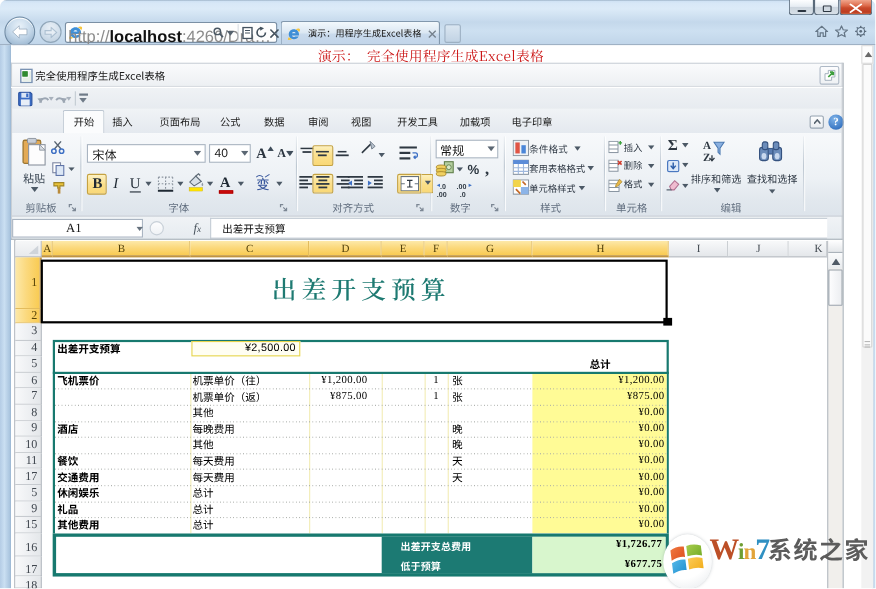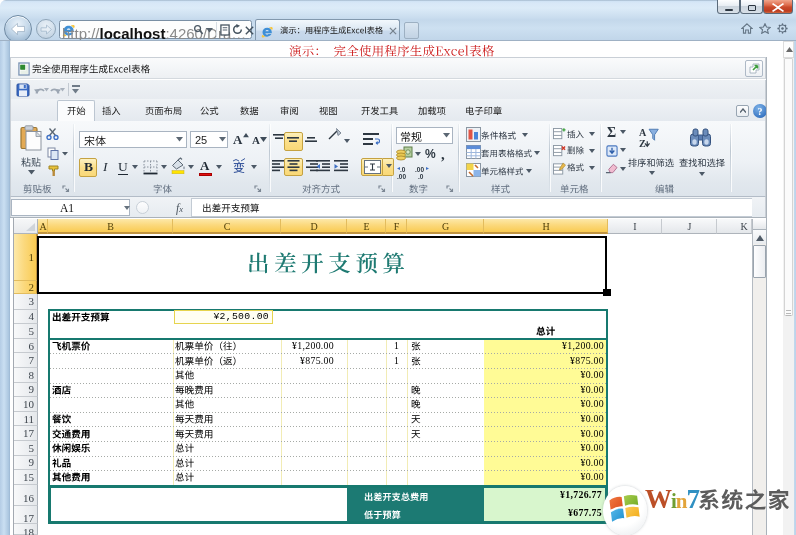--- a/index.html
+++ b/index.html
@@ -246,21 +246,21 @@
       <rect x="5.5" y="7" width="2.4" height="5" fill="#b98a3a"></rect>
     </svg>
 <div class="ab" style="left:79px;top:131px;width:108px;height:17px;background:#fff;border:1px solid #a9b4c1"></div>
 <svg class="ab" style="left:84.0px;top:133.5px" width="22" height="14" viewBox="0 -11 22 14">
       <path d="M0.8 -4.8H10.2V-4.1H0.8ZM5.1 -6.6H5.9V0.9H5.1ZM4.6 -4.5 5.3 -4.2Q4.9 -3.3 4.2 -2.4Q3.4 -1.5 2.6 -0.8Q1.8 -0.1 1 0.4Q0.9 0.3 0.8 0.2Q0.7 0 0.6 -0.1Q0.5 -0.2 0.4 -0.3Q1 -0.6 1.6 -1Q2.2 -1.5 2.8 -2.1Q3.3 -2.6 3.8 -3.2Q4.3 -3.9 4.6 -4.5ZM6.3 -4.4Q6.7 -3.8 7.1 -3.2Q7.6 -2.6 8.2 -2.1Q8.8 -1.6 9.4 -1.1Q10 -0.7 10.6 -0.4Q10.5 -0.3 10.4 -0.2Q10.3 -0.1 10.2 0.1Q10.1 0.2 10 0.3Q9.4 -0 8.8 -0.5Q8.2 -1 7.6 -1.6Q7 -2.2 6.5 -2.8Q6 -3.5 5.6 -4.2ZM0.9 -8H10.1V-5.7H9.3V-7.2H1.7V-5.7H0.9ZM4.7 -9 5.6 -9.3Q5.8 -8.9 6 -8.5Q6.2 -8.1 6.3 -7.8L5.4 -7.5Q5.3 -7.8 5.1 -8.2Q5 -8.7 4.7 -9Z M13.8 -9.2 14.5 -9Q14.2 -8 13.8 -7.1Q13.4 -6.2 12.9 -5.4Q12.4 -4.6 11.8 -4Q11.8 -4.1 11.7 -4.2Q11.6 -4.4 11.5 -4.6Q11.4 -4.7 11.3 -4.8Q11.8 -5.3 12.3 -6.1Q12.7 -6.8 13.1 -7.6Q13.5 -8.4 13.8 -9.2ZM12.8 -6.4 13.5 -7.1 13.5 -7.1V0.9H12.8ZM17.4 -9.2H18.2V0.8H17.4ZM14.3 -7H21.5V-6.2H14.3ZM15.6 -1.9H20V-1.2H15.6ZM18.6 -6.6Q18.9 -5.6 19.4 -4.7Q19.9 -3.7 20.5 -2.9Q21.1 -2.1 21.7 -1.6Q21.6 -1.5 21.4 -1.3Q21.2 -1.1 21.1 -0.9Q20.4 -1.5 19.8 -2.4Q19.3 -3.3 18.8 -4.3Q18.3 -5.3 18 -6.4ZM17 -6.7 17.7 -6.5Q17.3 -5.4 16.8 -4.3Q16.3 -3.3 15.7 -2.4Q15.1 -1.5 14.4 -0.9Q14.4 -1 14.3 -1.1Q14.2 -1.2 14.1 -1.3Q13.9 -1.5 13.8 -1.5Q14.5 -2 15.1 -2.9Q15.7 -3.7 16.2 -4.7Q16.7 -5.7 17 -6.7Z" fill="#1c1c1c"></path>
     </svg>
 <svg class="ab" style="left:176px;top:137px" width="7" height="5" viewBox="0 0 7 5">
       <path d="M0 0 L7 0 L3.5 4.5 Z" fill="#5b6773"></path>
     </svg>
 <div class="ab" style="left:190px;top:131px;width:38px;height:17px;background:#fff;border:1px solid #a9b4c1"></div>
-<div class="ab lat" style="left:195px;top:133.5px;font-size:11px;color:#1c1c1c">25</div>
+<div class="ab lat" style="left:195px;top:133.5px;font-size:11px;color:#1c1c1c">40</div>
 <svg class="ab" style="left:219px;top:137px" width="7" height="5" viewBox="0 0 7 5">
       <path d="M0 0 L7 0 L3.5 4.5 Z" fill="#5b6773"></path>
     </svg>
 <div class="ab ser" style="left:233px;top:132px;font-size:13px;font-weight:bold;color:#2b3540">A</div>
 <svg class="ab" style="left:242.5px;top:133px" width="6" height="5" viewBox="0 0 7 6">
       <path d="M3.5 0 L7 5 L0 5 Z" fill="#3f4c59"></path>
     </svg>
 <div class="ab ser" style="left:252px;top:134px;font-size:11px;font-weight:bold;color:#2b3540">A</div>
 <svg class="ab" style="left:260px;top:137px" width="7" height="6" viewBox="0 0 7 6">
       <path d="M0 0 L7 0 L3.5 5 Z" fill="#3f4c59"></path>
@@ -609,21 +609,21 @@
 <div class="ab" style="left:37px;top:236px;width:570px;height:57.5px;border:2.5px solid #000;background:#fff"></div>
 <svg class="ab" style="left:246.7px;top:249.0px" width="163" height="29" viewBox="0 -22.5 163 29">
       <path d="M4 -6.3 4.5 -6V-0.2H4.7L4 1L1.8 -0.4Q2 -0.6 2.3 -0.9Q2.6 -1.1 2.9 -1.2L2.4 -0.5V-6.3ZM5.4 -7.5Q5.4 -7.3 5.2 -7.1Q5 -7 4.5 -6.9V-5.1Q4.5 -5.1 4.3 -5.1Q4.1 -5.1 3.7 -5.1Q3.3 -5.1 2.4 -5.1V-6.4V-7.7ZM5.1 -15.5 5.6 -15.2V-9.6H5.8L5.1 -8.5L2.9 -9.9Q3.1 -10.1 3.4 -10.4Q3.7 -10.6 4 -10.7L3.5 -9.9V-15.5ZM6.5 -16.5Q6.4 -16.4 6.3 -16.2Q6.1 -16.1 5.6 -16V-14.2Q5.5 -14.2 5.4 -14.2Q5.2 -14.2 4.8 -14.2Q4.4 -14.2 3.5 -14.2V-15.5V-16.8ZM13 -18.6Q13 -18.3 12.8 -18.2Q12.7 -18 12.2 -17.9V-0.6H10.1V-18.9ZM19.7 -16.5Q19.7 -16.3 19.5 -16.2Q19.4 -16 18.9 -16V-8.9Q18.9 -8.9 18.7 -8.7Q18.4 -8.6 18 -8.5Q17.6 -8.4 17.2 -8.4H16.8V-16.8ZM20.8 -7.4Q20.8 -7.2 20.6 -7Q20.5 -6.9 20 -6.8V1.1Q20 1.2 19.8 1.3Q19.5 1.5 19.1 1.6Q18.7 1.7 18.3 1.7H18V-7.7ZM19.1 -0.8V-0.2H3.5V-0.8ZM17.9 -10.3V-9.6H4.7V-10.3Z M39.1 -14.6Q38.6 -11.3 37.3 -8.5Q36 -5.6 33.8 -3.3Q31.6 -1.1 28.3 0.6L28 0.3Q30.6 -1.4 32.4 -3.8Q34.1 -6.2 35.2 -9.1Q36.2 -11.9 36.6 -15H39.1ZM44.4 -18.3Q44.3 -17.8 43.6 -17.9Q42.9 -17.2 42 -16.4Q41 -15.6 40.1 -15H39.7Q40 -15.6 40.3 -16.3Q40.6 -17 40.8 -17.8Q41.1 -18.5 41.3 -19.1ZM33 -19Q34.4 -18.9 35.2 -18.4Q36.1 -18 36.4 -17.5Q36.8 -17 36.8 -16.5Q36.8 -16 36.5 -15.7Q36.2 -15.4 35.7 -15.3Q35.3 -15.2 34.8 -15.6Q34.7 -16.2 34.4 -16.8Q34 -17.4 33.6 -17.9Q33.3 -18.5 32.8 -18.9ZM40.9 -5.2V0.6H38.7V-5.2ZM46.4 -1.5Q46.4 -1.5 46.6 -1.3Q46.9 -1.2 47.2 -0.8Q47.6 -0.5 48 -0.2Q48.4 0.1 48.7 0.5Q48.6 0.8 48.1 0.8H31.6L31.4 0.2H45.1ZM44.4 -6.8Q44.4 -6.8 44.6 -6.7Q44.9 -6.5 45.2 -6.2Q45.6 -5.9 46 -5.6Q46.4 -5.2 46.7 -5Q46.6 -4.6 46.1 -4.6H34.7L34.5 -5.2H43.1ZM44.7 -13.6Q44.7 -13.6 45 -13.4Q45.2 -13.3 45.5 -13Q45.9 -12.7 46.3 -12.4Q46.7 -12.1 47 -11.8Q46.9 -11.5 46.4 -11.5H30.2L30 -12.1H43.5ZM46.1 -16.8Q46.1 -16.8 46.3 -16.6Q46.6 -16.5 46.9 -16.2Q47.3 -15.9 47.7 -15.6Q48.1 -15.3 48.4 -15Q48.4 -14.6 47.8 -14.6H29.3L29.1 -15.3H44.8ZM46.4 -10.3Q46.4 -10.3 46.6 -10.1Q46.8 -10 47.2 -9.7Q47.6 -9.4 48 -9Q48.4 -8.7 48.7 -8.4Q48.7 -8.2 48.5 -8.1Q48.3 -8 48.1 -8H28.3L28.2 -8.7H45.1Z M70 1.1Q70 1.2 69.8 1.4Q69.6 1.5 69.2 1.7Q68.8 1.8 68.2 1.8H67.8V-16.8H70ZM63.1 -9.8Q63.1 -8.4 63 -7Q62.8 -5.7 62.4 -4.4Q61.9 -3.2 61 -2Q60.2 -0.9 58.7 0.1Q57.3 1.1 55.2 1.9L55 1.6Q56.9 0.5 58.1 -0.8Q59.2 -2.1 59.8 -3.5Q60.4 -4.9 60.6 -6.5Q60.9 -8 60.9 -9.7V-16.8H63.1ZM73.9 -11.1Q73.9 -11.1 74.1 -10.9Q74.3 -10.7 74.7 -10.4Q75 -10.1 75.4 -9.7Q75.8 -9.4 76.1 -9.1Q76 -8.7 75.5 -8.7H55.2L55 -9.4H72.7ZM72.8 -18.5Q72.8 -18.5 73 -18.4Q73.2 -18.2 73.6 -17.9Q73.9 -17.6 74.3 -17.3Q74.7 -17 75 -16.7Q74.9 -16.3 74.4 -16.3H56.1L55.9 -17H71.5Z M84 -10.6H97.9V-9.9H84.2ZM96.9 -10.6H96.6L98 -11.8L100.1 -9.8Q100 -9.6 99.8 -9.6Q99.5 -9.5 99.1 -9.5Q96.9 -5.3 92.7 -2.3Q88.6 0.6 82.3 1.9L82.1 1.5Q85.7 0.4 88.6 -1.4Q91.5 -3.1 93.6 -5.5Q95.8 -7.8 96.9 -10.6ZM87.9 -10.5Q88.8 -8.3 90.3 -6.6Q91.9 -4.9 93.9 -3.6Q95.9 -2.4 98.3 -1.6Q100.6 -0.7 103.1 -0.3L103.1 -0Q102.4 0.1 101.8 0.6Q101.3 1.1 101.1 1.8Q97.8 0.9 95.2 -0.6Q92.5 -2.2 90.6 -4.6Q88.6 -6.9 87.6 -10.2ZM91.4 -19 94.4 -18.7Q94.4 -18.5 94.2 -18.3Q94 -18.1 93.6 -18.1V-10.2H91.4ZM82.5 -15.2H98.8L100.2 -16.9Q100.2 -16.9 100.4 -16.7Q100.7 -16.5 101.1 -16.2Q101.5 -15.9 101.9 -15.5Q102.3 -15.2 102.7 -14.9Q102.6 -14.5 102.1 -14.5H82.7Z M125.6 -10.9Q125.6 -10.6 125.4 -10.5Q125.2 -10.3 124.8 -10.3Q124.8 -8.4 124.7 -6.8Q124.6 -5.2 124.3 -3.9Q123.9 -2.6 123.1 -1.5Q122.2 -0.4 120.7 0.5Q119.2 1.4 116.7 2L116.5 1.7Q118.5 0.9 119.7 -0Q120.9 -1 121.5 -2.1Q122.2 -3.2 122.4 -4.6Q122.7 -6 122.7 -7.6Q122.7 -9.2 122.7 -11.1ZM124 -2.7Q125.8 -2.4 127 -2Q128.2 -1.5 128.8 -0.9Q129.5 -0.4 129.7 0.2Q129.9 0.8 129.8 1.2Q129.6 1.6 129.2 1.8Q128.8 1.9 128.2 1.7Q127.7 1 127 0.3Q126.2 -0.5 125.4 -1.2Q124.5 -2 123.8 -2.5ZM120.8 -3.2Q120.8 -3.1 120.5 -3Q120.3 -2.8 120 -2.7Q119.6 -2.5 119.2 -2.5H118.9V-13.2V-14.1L120.9 -13.2H127.6V-12.5H120.8ZM126.6 -13.2 127.6 -14.2 129.6 -12.7Q129.5 -12.6 129.3 -12.5Q129.1 -12.4 128.8 -12.3V-3.7Q128.8 -3.6 128.5 -3.5Q128.2 -3.3 127.9 -3.2Q127.5 -3.1 127.1 -3.1H126.8V-13.2ZM125.2 -17.3Q124.9 -16.6 124.4 -15.7Q124 -14.9 123.5 -14.1Q123.1 -13.4 122.7 -12.8H122.2Q122.3 -13.4 122.3 -14.2Q122.4 -15 122.5 -15.8Q122.6 -16.6 122.6 -17.3ZM127.9 -18.9Q127.9 -18.9 128.1 -18.7Q128.3 -18.5 128.7 -18.3Q129 -18 129.4 -17.7Q129.8 -17.4 130.1 -17.1Q130 -16.7 129.5 -16.7H118.3L118.2 -17.4H126.7ZM115.3 -17.3 116.5 -18.5 118.6 -16.6Q118.4 -16.4 118.2 -16.4Q118 -16.3 117.6 -16.3Q117.2 -15.7 116.5 -15Q115.8 -14.4 115 -13.7Q114.2 -13.1 113.5 -12.6L113.3 -12.8Q113.7 -13.4 114.1 -14.2Q114.6 -15.1 115 -15.9Q115.4 -16.8 115.6 -17.3ZM116.1 -11 117.2 -12.1 119.1 -10.2Q118.9 -10.1 118.7 -10.1Q118.5 -10 118.2 -10Q117.9 -9.6 117.4 -9.1Q117 -8.6 116.5 -8.1Q116 -7.7 115.6 -7.3L115.3 -7.5Q115.5 -8 115.7 -8.6Q115.9 -9.3 116 -9.9Q116.2 -10.5 116.3 -11ZM114.5 -1Q114.5 -0.2 114.3 0.3Q114.1 0.9 113.6 1.3Q113 1.6 111.8 1.8Q111.8 1.3 111.7 0.9Q111.6 0.5 111.4 0.3Q111.2 0 110.8 -0.1Q110.4 -0.3 109.7 -0.4V-0.8Q109.7 -0.8 110 -0.7Q110.3 -0.7 110.7 -0.7Q111.1 -0.7 111.5 -0.6Q111.9 -0.6 112 -0.6Q112.3 -0.6 112.4 -0.7Q112.5 -0.8 112.5 -1V-11H114.5ZM117.4 -11V-10.3H109.6L109.4 -11ZM116.7 -17.3V-16.7H109.8L109.6 -17.3ZM110.9 -15Q112.3 -14.8 113.2 -14.3Q114 -13.9 114.4 -13.4Q114.9 -12.8 114.9 -12.3Q115 -11.9 114.8 -11.5Q114.6 -11.2 114.2 -11.1Q113.8 -11 113.3 -11.3Q113.2 -11.9 112.8 -12.6Q112.4 -13.2 111.8 -13.8Q111.3 -14.4 110.7 -14.8Z M141 -10.8H152.4V-10.2H141ZM141 -8.5H152.3V-7.9H141ZM141 -6.2H152.3V-5.5H141ZM140.2 -13.1V-14.1L142.4 -13.1H152.3V-12.5H142.2V-5.1Q142.2 -5 142 -4.8Q141.7 -4.7 141.3 -4.6Q140.9 -4.4 140.5 -4.4H140.2ZM151.4 -13.1H151.2L152.2 -14.2L154.4 -12.6Q154.3 -12.5 154.1 -12.3Q153.9 -12.2 153.5 -12.2V-5.3Q153.5 -5.2 153.2 -5.1Q152.9 -5 152.5 -4.8Q152.1 -4.7 151.8 -4.7H151.4ZM136.5 -3.2H153.7L154.9 -4.7Q154.9 -4.7 155.1 -4.6Q155.4 -4.4 155.7 -4.1Q156.1 -3.8 156.5 -3.5Q156.8 -3.2 157.2 -2.9Q157.1 -2.5 156.6 -2.5H136.7ZM139.9 -19.1 142.6 -18.1Q142.6 -17.9 142.3 -17.7Q142.1 -17.6 141.8 -17.7Q140.8 -15.8 139.5 -14.5Q138.1 -13.2 136.6 -12.3L136.3 -12.6Q137.4 -13.7 138.4 -15.4Q139.4 -17.1 139.9 -19.1ZM140 -16.5H144.6L145.7 -17.9Q145.7 -17.9 146 -17.7Q146.4 -17.4 146.8 -17Q147.3 -16.6 147.6 -16.2Q147.6 -15.9 147 -15.9H140ZM148.2 -16.5H153.4L154.6 -18Q154.6 -18 155 -17.7Q155.3 -17.5 155.8 -17Q156.4 -16.6 156.8 -16.2Q156.7 -15.9 156.2 -15.9H148.2ZM141.9 -16.4Q143 -16.1 143.5 -15.7Q144.1 -15.3 144.3 -14.9Q144.5 -14.5 144.4 -14.1Q144.3 -13.8 144 -13.6Q143.7 -13.4 143.4 -13.4Q143 -13.4 142.6 -13.7Q142.6 -14.4 142.3 -15.1Q142 -15.8 141.7 -16.2ZM148.6 -19.1 151.3 -18.2Q151.2 -18 151 -17.9Q150.8 -17.7 150.4 -17.8Q149.5 -16.3 148.4 -15.2Q147.3 -14.2 146.1 -13.5L145.8 -13.7Q146.6 -14.7 147.3 -16.1Q148.1 -17.5 148.6 -19.1ZM149.8 -16.4Q151 -16.2 151.6 -15.8Q152.2 -15.4 152.4 -15Q152.7 -14.6 152.6 -14.2Q152.5 -13.9 152.3 -13.6Q152 -13.4 151.6 -13.4Q151.2 -13.4 150.8 -13.7Q150.7 -14.4 150.4 -15.1Q150 -15.8 149.6 -16.2ZM142.9 -5.3 145.7 -4.9Q145.6 -4.7 145.5 -4.6Q145.3 -4.4 144.9 -4.4Q144.8 -3.4 144.6 -2.6Q144.4 -1.7 144 -1Q143.5 -0.4 142.7 0.2Q141.8 0.7 140.3 1.2Q138.8 1.6 136.5 1.9L136.3 1.5Q138.6 1 139.9 0.4Q141.3 -0.3 141.9 -1.1Q142.5 -1.9 142.7 -2.9Q142.9 -3.9 142.9 -5.3ZM148.9 -5.1 151.7 -4.9Q151.7 -4.7 151.5 -4.5Q151.3 -4.3 150.9 -4.3V1.4Q150.9 1.5 150.7 1.6Q150.4 1.8 150 1.9Q149.6 2 149.3 2H148.9Z" fill="#1e7a72"></path>
     </svg>
 <div class="ab" style="left:602.5px;top:288.5px;width:8px;height:7.5px;background:#000"></div>
 <div class="ab" style="left:48px;top:308.5px;width:560px;height:215.5px;border:2px solid #17796f;background:#fff"></div>
 <svg class="ab" style="left:51.5px;top:310.9px" width="58" height="12" viewBox="0 -9.6 58 12">
       <path d="M4.1 -8.1H5.4V-0.2H4.1ZM7.4 -3.3H8.7V0.9H7.4ZM1.3 -7.3H2.5V-5H7.1V-7.3H8.4V-3.8H1.3ZM0.8 -3.3H2.1V-0.8H8V0.3H0.8Z M10.5 -6.9H18.3V-5.9H10.5ZM11 -5.4H17.8V-4.4H11ZM11.6 -0.5H18.7V0.6H11.6ZM10.1 -4H18.7V-2.9H10.1ZM12.9 -2.4H18V-1.3H12.9ZM14.7 -2H15.9V0.2H14.7ZM11.8 -7.7 12.8 -8.2Q13 -7.9 13.3 -7.5Q13.5 -7.1 13.6 -6.8L12.5 -6.3Q12.4 -6.6 12.2 -7Q12 -7.4 11.8 -7.7ZM16 -8.2 17.3 -7.8Q17 -7.5 16.8 -7.1Q16.5 -6.8 16.3 -6.5L15.2 -6.8Q15.4 -7 15.5 -7.3Q15.7 -7.5 15.8 -7.7Q15.9 -8 16 -8.2ZM13.8 -6.6 15 -6.4Q14.7 -4.8 14.1 -3.6Q13.5 -2.3 12.7 -1.4Q11.8 -0.4 10.7 0.3Q10.6 0.1 10.4 -0Q10.3 -0.2 10.1 -0.4Q10 -0.6 9.9 -0.7Q11 -1.3 11.7 -2.1Q12.5 -3 13 -4.1Q13.5 -5.2 13.8 -6.6Z M20 -7.6H28.1V-6.5H20ZM19.6 -4.2H28.4V-3.1H19.6ZM25.2 -7H26.4V0.9H25.2ZM21.8 -7H23V-4.4Q23 -3.7 22.9 -3Q22.8 -2.3 22.6 -1.6Q22.4 -0.9 21.9 -0.3Q21.4 0.4 20.5 0.9Q20.4 0.8 20.3 0.6Q20.1 0.4 19.9 0.3Q19.8 0.1 19.6 0Q20.4 -0.4 20.8 -0.9Q21.2 -1.5 21.5 -2.1Q21.7 -2.7 21.7 -3.3Q21.8 -3.9 21.8 -4.4Z M31.8 -3.7Q32.5 -2.3 34.1 -1.4Q35.7 -0.6 38.1 -0.3Q38 -0.2 37.8 -0Q37.7 0.2 37.6 0.4Q37.5 0.6 37.4 0.8Q35.7 0.6 34.5 0Q33.2 -0.5 32.3 -1.3Q31.3 -2.1 30.7 -3.3ZM29.9 -4.6H36.1V-3.5H29.9ZM29.5 -6.9H37.7V-5.7H29.5ZM33 -8.2H34.2V-4.1H33ZM35.8 -4.6H36.1L36.3 -4.7L37.1 -4.2Q36.6 -3 35.9 -2.2Q35.2 -1.3 34.2 -0.7Q33.2 -0.1 32.1 0.3Q30.9 0.6 29.6 0.9Q29.6 0.7 29.5 0.5Q29.4 0.3 29.2 0.1Q29.1 -0.1 29 -0.3Q30.2 -0.4 31.3 -0.7Q32.4 -1 33.3 -1.5Q34.2 -2 34.8 -2.7Q35.5 -3.4 35.8 -4.4Z M38.9 -7.7H41.9V-6.8H38.9ZM38.7 -4.6H42.3V-3.6H38.7ZM40.1 -4.1H41.2V-0.4Q41.2 0 41.1 0.3Q41 0.5 40.7 0.6Q40.5 0.8 40.1 0.8Q39.7 0.8 39.3 0.8Q39.2 0.6 39.1 0.3Q39 -0 38.9 -0.3Q39.2 -0.3 39.5 -0.3Q39.8 -0.3 39.9 -0.3Q40 -0.3 40 -0.3Q40.1 -0.3 40.1 -0.4ZM41.6 -7.7H41.8L42 -7.8L42.7 -7.3Q42.5 -6.9 42.2 -6.5Q41.9 -6.1 41.6 -5.8Q41.3 -5.4 41 -5.1Q40.9 -5.3 40.7 -5.5Q40.5 -5.7 40.3 -5.8Q40.6 -6 40.8 -6.3Q41.1 -6.7 41.3 -7Q41.5 -7.3 41.6 -7.5ZM42 -4.6H42.1L42.3 -4.6L43 -4.5Q42.8 -3.9 42.6 -3.2Q42.5 -2.6 42.3 -2.2L41.4 -2.4Q41.5 -2.6 41.6 -3Q41.7 -3.3 41.8 -3.7Q41.9 -4.1 42 -4.5ZM39 -5.6 39.6 -6.3Q40 -6.1 40.4 -5.9Q40.9 -5.6 41.3 -5.4Q41.7 -5.1 41.9 -4.9L41.3 -4.1Q41 -4.3 40.7 -4.5Q40.3 -4.8 39.8 -5.1Q39.4 -5.4 39 -5.6ZM42.8 -7.8H47.7V-6.8H42.8ZM44.7 -7.3 46 -7.1Q45.8 -6.7 45.7 -6.2Q45.5 -5.8 45.4 -5.5L44.4 -5.7Q44.5 -6 44.6 -6.5Q44.7 -6.9 44.7 -7.3ZM44.6 -4.6H45.7V-2.8Q45.7 -2.3 45.6 -1.8Q45.5 -1.3 45.2 -0.9Q44.9 -0.4 44.4 0Q43.9 0.5 43 0.8Q42.9 0.6 42.7 0.4Q42.4 0.2 42.2 -0Q43 -0.3 43.5 -0.6Q44 -1 44.2 -1.3Q44.5 -1.7 44.6 -2.1Q44.6 -2.5 44.6 -2.8ZM45.3 -0.6 46.1 -1.3Q46.4 -1.1 46.7 -0.8Q47 -0.6 47.3 -0.3Q47.6 -0.1 47.8 0.1L47 0.9Q46.8 0.7 46.5 0.4Q46.2 0.2 45.9 -0.1Q45.6 -0.4 45.3 -0.6ZM43.1 -6.1H47.3V-1.5H46.2V-5.1H44.2V-1.5H43.1Z M48.5 -1.6H57.2V-0.7H48.5ZM50.7 -4.2V-3.9H55V-4.2ZM50.7 -3.2V-2.9H55V-3.2ZM50.7 -5.2V-4.9H55V-5.2ZM49.6 -5.9H56.2V-2.2H49.6ZM53.9 -2.4H55.1V0.8H53.9ZM49.6 -7.5H52.7V-6.6H49.6ZM53.4 -7.5H57.1V-6.6H53.4ZM49.7 -8.2 50.7 -7.9Q50.5 -7.3 50 -6.7Q49.6 -6.1 49.1 -5.7Q49 -5.8 48.9 -5.9Q48.7 -6 48.5 -6.1Q48.3 -6.2 48.2 -6.3Q48.6 -6.7 49 -7.2Q49.4 -7.7 49.7 -8.2ZM53.6 -8.2 54.7 -8Q54.4 -7.3 54 -6.8Q53.6 -6.2 53.2 -5.8Q53.1 -5.9 52.9 -6Q52.7 -6.1 52.5 -6.2Q52.3 -6.3 52.2 -6.3Q52.6 -6.7 53 -7.2Q53.4 -7.7 53.6 -8.2ZM50 -6.8 51 -7.1Q51.1 -6.9 51.3 -6.6Q51.5 -6.4 51.6 -6.1L50.6 -5.8Q50.5 -6 50.4 -6.3Q50.2 -6.6 50 -6.8ZM54.2 -6.8 55.2 -7.2Q55.4 -7 55.6 -6.7Q55.9 -6.4 56 -6.2L55 -5.8Q54.9 -6 54.7 -6.3Q54.5 -6.6 54.2 -6.8ZM50.8 -2.4H51.9V-1.5Q51.9 -1.1 51.8 -0.8Q51.7 -0.5 51.4 -0.2Q51.1 0.1 50.6 0.4Q50.1 0.7 49.3 0.9Q49.2 0.7 49 0.4Q48.8 0.2 48.6 0Q49.3 -0.1 49.7 -0.3Q50.1 -0.5 50.4 -0.7Q50.6 -0.9 50.7 -1.1Q50.8 -1.3 50.8 -1.5Z" fill="#000"></path>
     </svg>
 <div class="ab" style="left:174px;top:310.3px;width:99px;height:13.4px;border:1.5px solid #e6d44e;background:#fffef2"></div>
-<div class="ab" style="left:174px;top:310.7px;width:95px;text-align:right;font-family:Liberation Mono, monospace;font-size:9.8px;letter-spacing:0.3px;color:#000">¥2,500.00</div>
+<div class="ab" style="left:174px;top:310.7px;width:95px;text-align:right;font-family:Liberation Sans, sans-serif;font-size:9.8px;letter-spacing:0.3px;color:#000">¥2,500.00</div>
 <svg class="ab" style="left:536.4px;top:325.4px" width="19" height="12" viewBox="0 -9.6 19 12">
       <path d="M7.1 -2 8 -2.6Q8.3 -2.2 8.6 -1.9Q8.9 -1.5 9.1 -1.1Q9.3 -0.7 9.4 -0.4L8.4 0.2Q8.3 -0.1 8.1 -0.5Q7.9 -0.9 7.7 -1.3Q7.4 -1.7 7.1 -2ZM4 -2.4 4.8 -3Q5.1 -2.9 5.4 -2.6Q5.8 -2.4 6 -2.1Q6.3 -1.9 6.5 -1.7L5.6 -0.9Q5.4 -1.1 5.2 -1.4Q4.9 -1.7 4.6 -1.9Q4.3 -2.2 4 -2.4ZM2.6 -2.4H3.8V-0.6Q3.8 -0.4 3.9 -0.3Q4 -0.3 4.5 -0.3Q4.5 -0.3 4.7 -0.3Q4.9 -0.3 5.1 -0.3Q5.3 -0.3 5.5 -0.3Q5.7 -0.3 5.8 -0.3Q6 -0.3 6.1 -0.3Q6.3 -0.3 6.5 -0.3Q6.6 -0.4 6.6 -0.6Q6.7 -0.8 6.7 -1.1Q6.8 -1.1 7 -1Q7.2 -0.9 7.4 -0.8Q7.6 -0.8 7.8 -0.7Q7.7 -0.1 7.6 0.2Q7.4 0.5 7.1 0.6Q6.8 0.8 6.2 0.8Q6.1 0.8 5.9 0.8Q5.7 0.8 5.5 0.8Q5.3 0.8 5 0.8Q4.8 0.8 4.6 0.8Q4.4 0.8 4.3 0.8Q3.6 0.8 3.2 0.6Q2.9 0.5 2.7 0.2Q2.6 -0.1 2.6 -0.6ZM1.1 -2.3 2.2 -2.1Q2.1 -1.4 1.9 -0.8Q1.7 -0.1 1.4 0.4L0.3 -0.1Q0.5 -0.4 0.6 -0.7Q0.8 -1.1 0.9 -1.5Q1 -1.9 1.1 -2.3ZM2.3 -7.7 3.2 -8.1Q3.6 -7.8 3.8 -7.4Q4.1 -6.9 4.2 -6.6L3.2 -6Q3.1 -6.3 3 -6.6Q2.8 -6.8 2.6 -7.1Q2.5 -7.4 2.3 -7.7ZM6.3 -8.2 7.5 -7.7Q7.2 -7.1 6.9 -6.5Q6.5 -5.9 6.2 -5.5L5.3 -6Q5.5 -6.3 5.7 -6.7Q5.9 -7 6 -7.4Q6.2 -7.8 6.3 -8.2ZM2.9 -5.2V-4H6.8V-5.2ZM1.6 -6.3H8.1V-2.9H1.6Z M10.7 -7.3 11.4 -8.1Q11.7 -7.9 12 -7.6Q12.3 -7.3 12.6 -7.1Q12.9 -6.8 13.1 -6.6L12.3 -5.8Q12.1 -6 11.9 -6.3Q11.6 -6.5 11.3 -6.8Q11 -7.1 10.7 -7.3ZM11.4 0.8 11.1 -0.3 11.4 -0.7 13.5 -2.2Q13.6 -2 13.6 -1.8Q13.7 -1.6 13.8 -1.4Q13.8 -1.2 13.9 -1.1Q13.2 -0.6 12.7 -0.2Q12.2 0.1 12 0.3Q11.7 0.5 11.6 0.6Q11.5 0.7 11.4 0.8ZM10 -5.2H12.1V-4.1H10ZM13.1 -5.1H18.9V-3.9H13.1ZM15.4 -8.1H16.7V0.9H15.4ZM11.4 0.8Q11.4 0.7 11.3 0.5Q11.2 0.3 11 0.1Q10.9 -0.1 10.8 -0.3Q11 -0.4 11.2 -0.6Q11.4 -0.8 11.4 -1.2V-5.2H12.5V-0.3Q12.5 -0.3 12.4 -0.2Q12.3 -0.1 12.1 -0Q12 0.1 11.8 0.2Q11.6 0.4 11.5 0.5Q11.4 0.7 11.4 0.8Z" fill="#000"></path>
     </svg>
 <div class="ab" style="left:48px;top:338.4px;width:560px;height:1.8px;background:#17796f"></div>
 <div class="ab" style="left:484px;top:340.2px;width:122px;height:144.6px;background:#fffb96"></div>
 <div class="ab" style="left:173px;top:340.2px;width:1px;height:144.6px;background:rgba(232,220,120,0.55)"></div>
 <div class="ab" style="left:281px;top:340.2px;width:1px;height:144.6px;background:rgba(232,220,120,0.55)"></div>
 <div class="ab" style="left:347px;top:340.2px;width:1px;height:144.6px;background:rgba(232,220,120,0.55)"></div>
 <div class="ab" style="left:386px;top:340.2px;width:1px;height:144.6px;background:rgba(232,220,120,0.55)"></div>
 <div class="ab" style="left:407px;top:340.2px;width:1px;height:144.6px;background:rgba(232,220,120,0.55)"></div>

